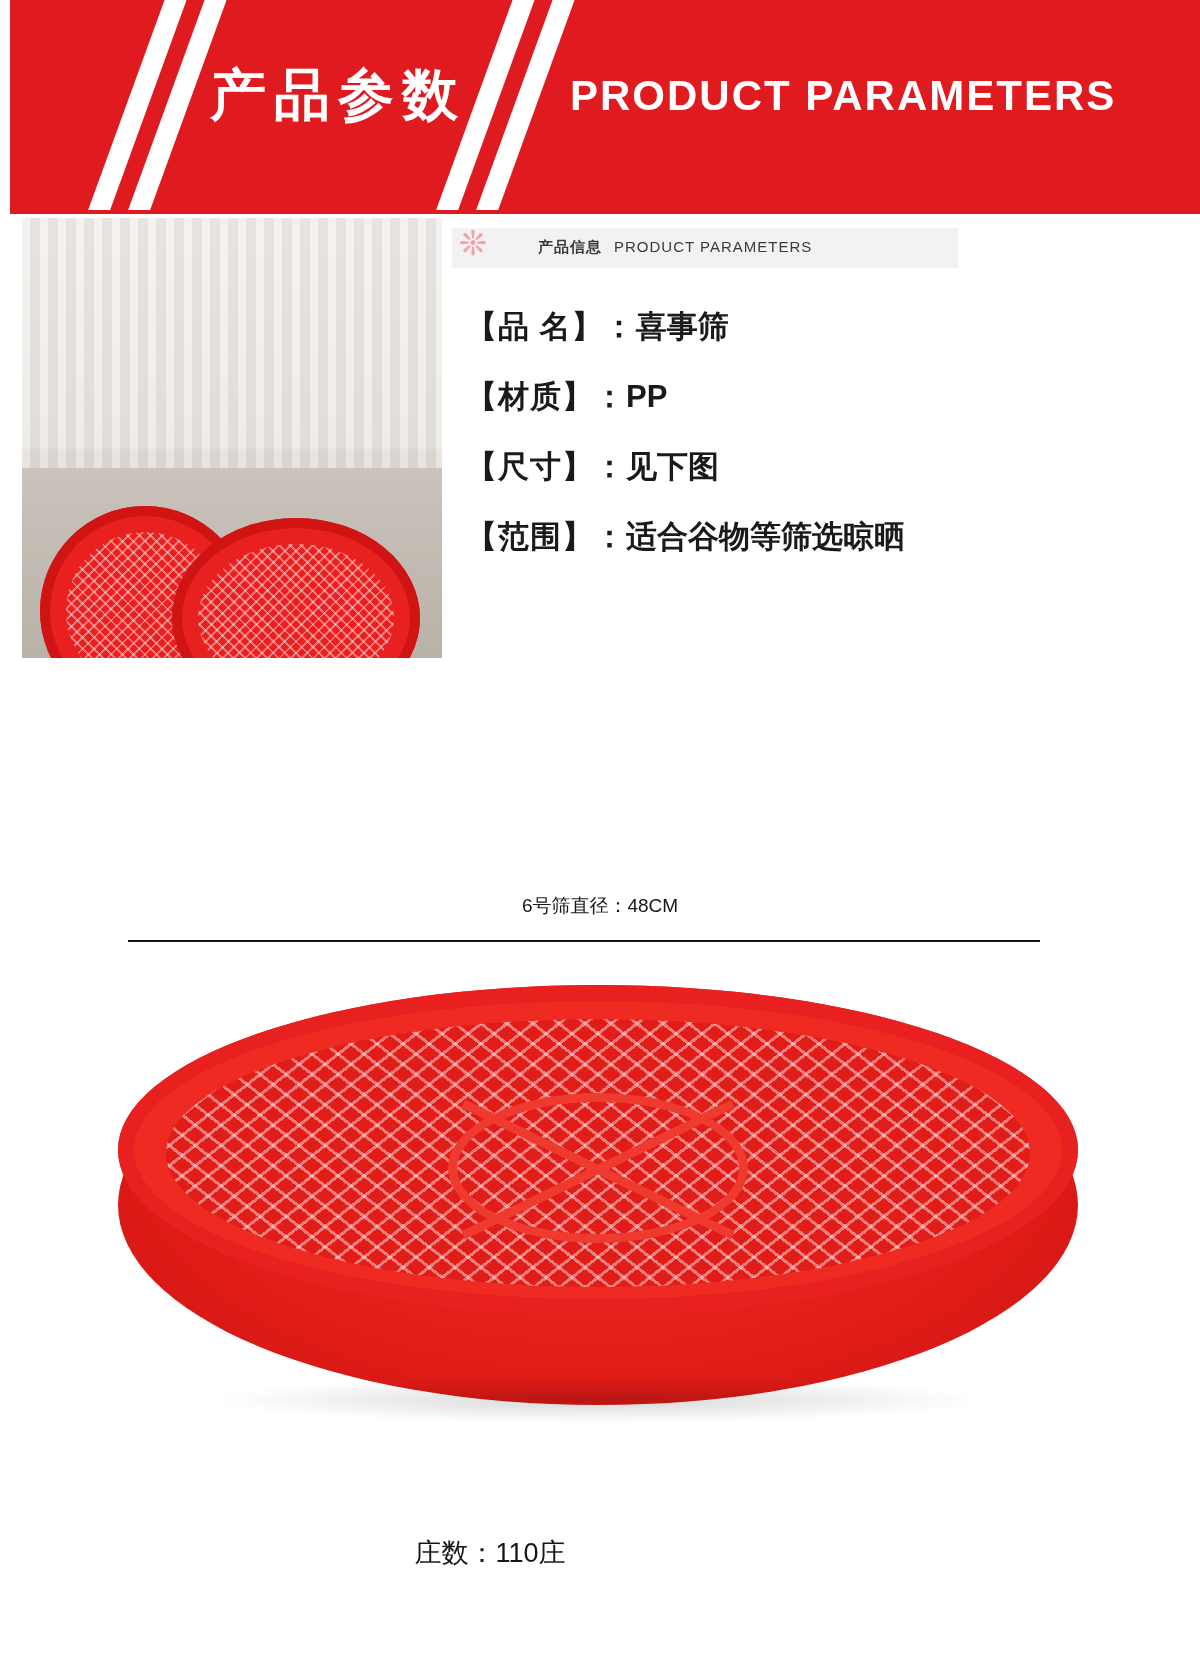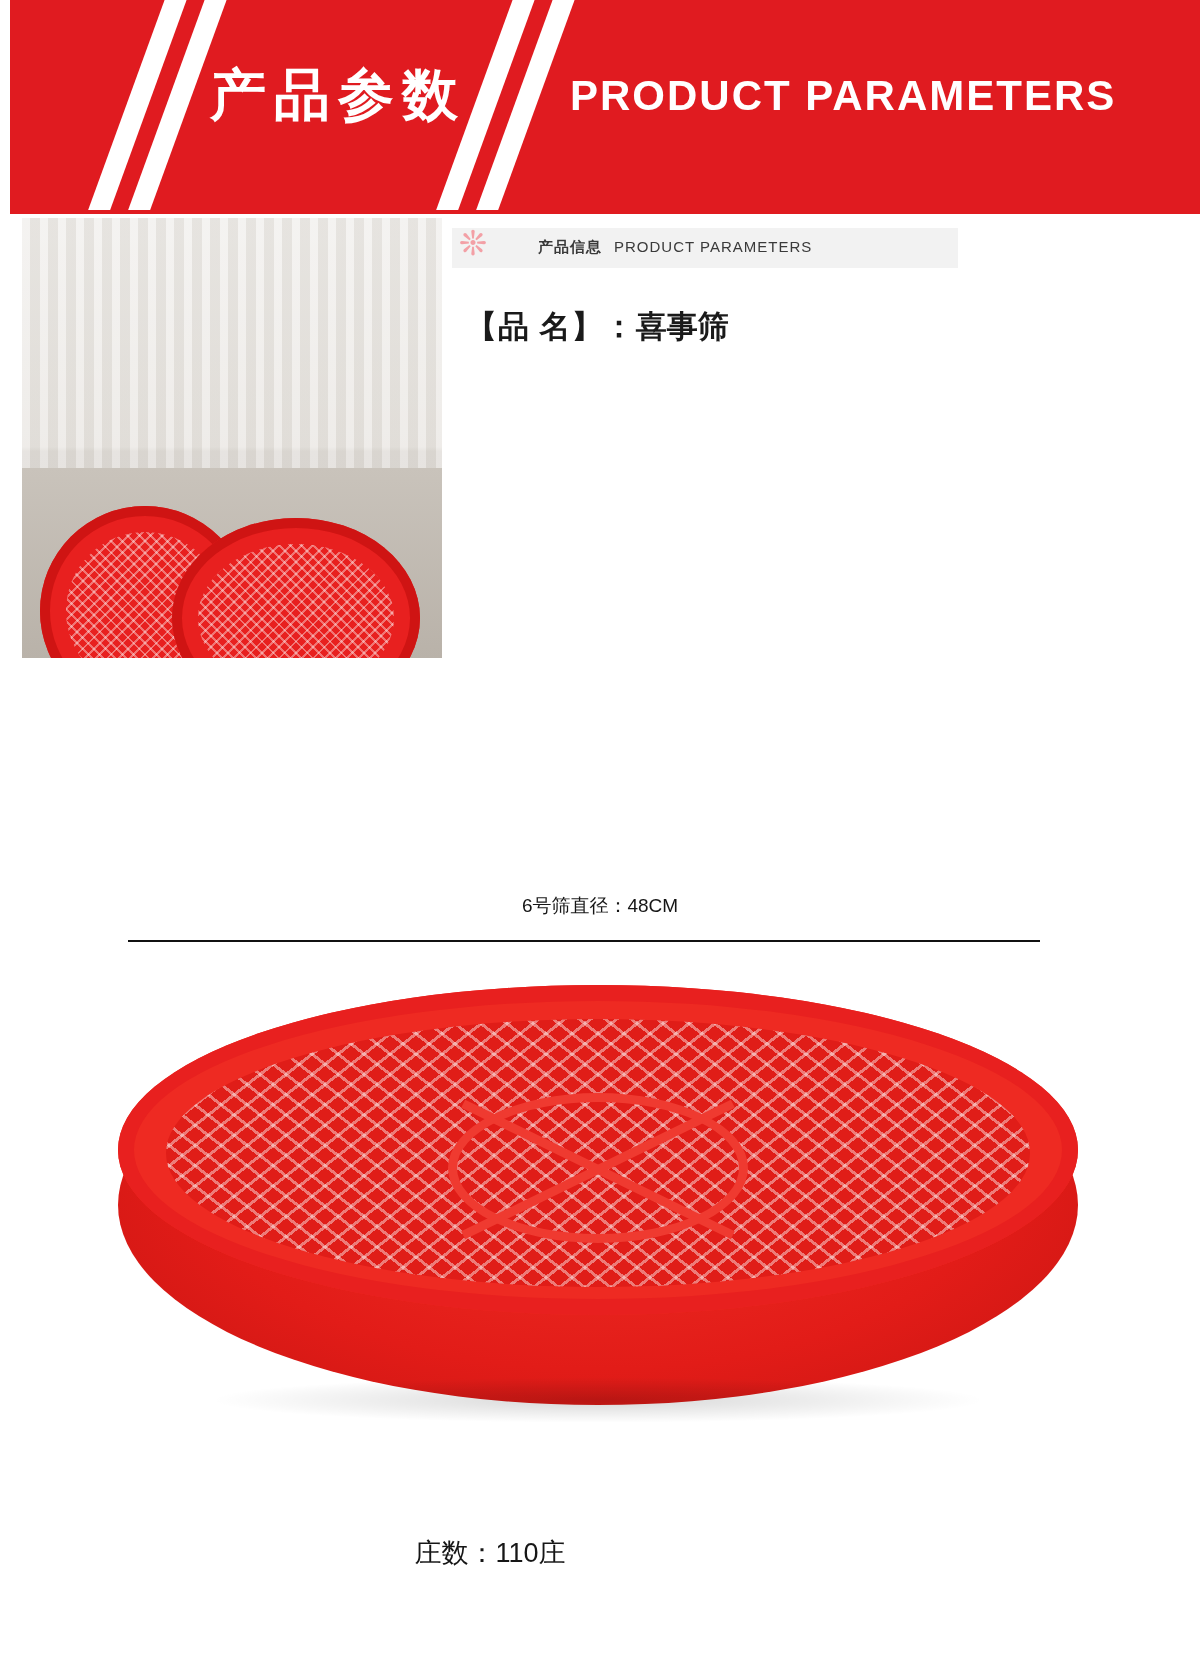--- a/index.html
+++ b/index.html
@@ -287,20 +287,29 @@
 <div class="param-head"></div>
 <div class="param-head-icon">❊</div>
 <div class="param-head-text">
   <span class="cn">产品信息</span><span class="en">PRODUCT PARAMETERS</span>
 </div>
 
 <div class="params">
   <div class="param-row">
     <span class="label">【品 名】：</span><span class="value">喜事筛</span>
   </div>
+  <div class="param-row">
+    <span class="label">【材质】：</span><span class="value">PP</span>
+  </div>
+  <div class="param-row">
+    <span class="label">【尺寸】：</span><span class="value">见下图</span>
+  </div>
+  <div class="param-row">
+    <span class="label">【范围】：</span><span class="value">适合谷物等筛选晾晒</span>
+  </div>
 </div>
 
 <div class="dim-caption">6号筛直径：48CM</div>
 <div class="dim-rule"></div>
 
 <div class="basket-wrap">
   <div class="basket-body">
     <div class="basket-outer"></div>
     <div class="basket-lip"></div>
     <div class="basket-inner">

